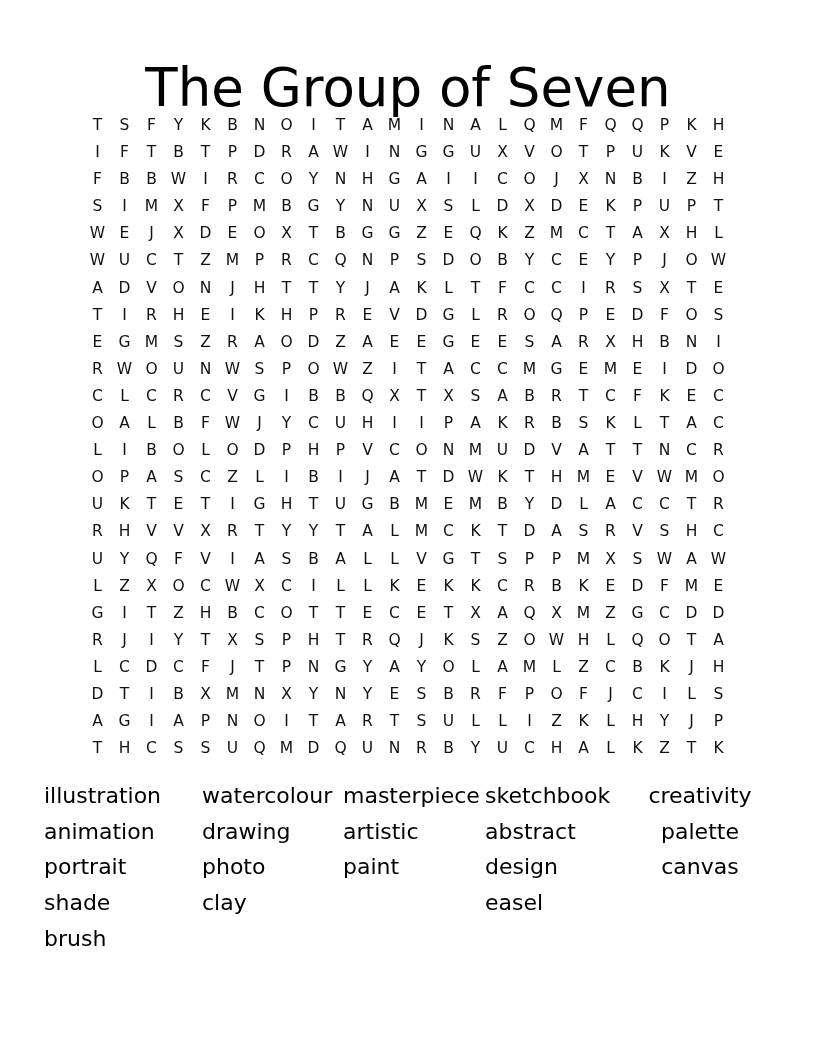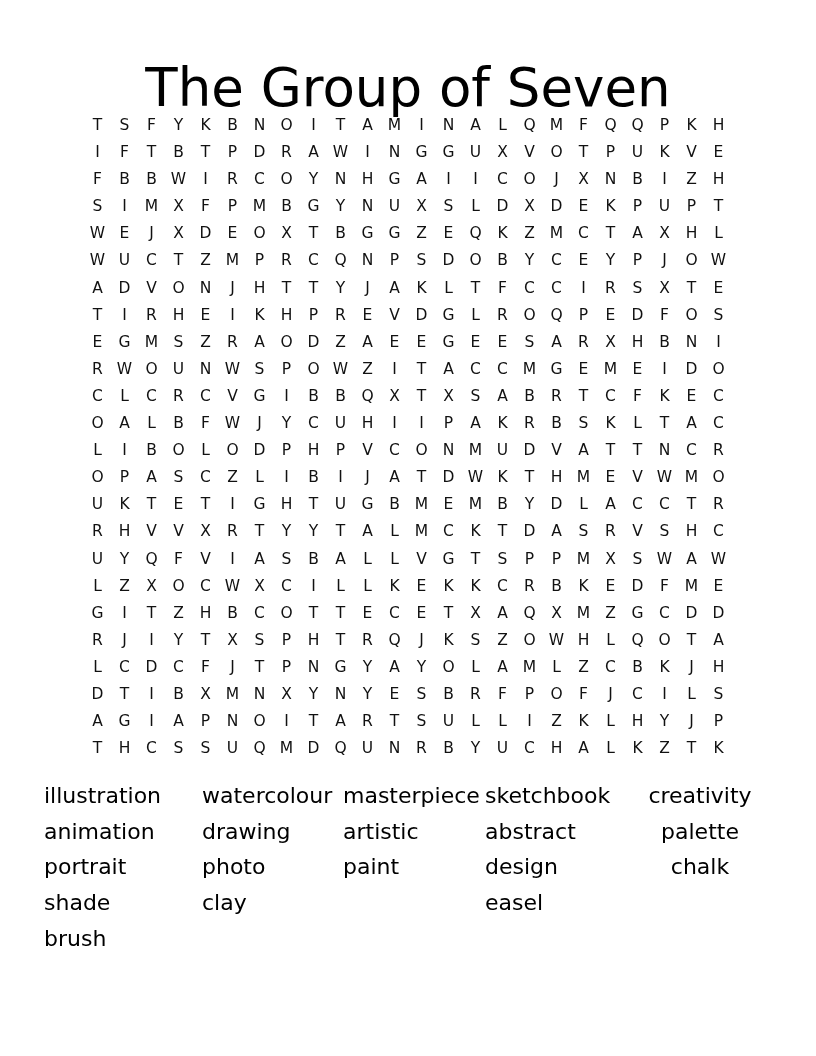--- a/index.html
+++ b/index.html
@@ -701,17 +701,17 @@
       </div>
       <div class="word-column">
         <div class="word-item">sketchbook</div>
         <div class="word-item">abstract</div>
         <div class="word-item">design</div>
         <div class="word-item">easel</div>
       </div>
       <div class="word-column">
         <div class="word-item">creativity</div>
         <div class="word-item">palette</div>
-        <div class="word-item">chalk</div>
+        <div class="word-item">canvas</div>
       </div>
     </div>
 
 </div>
 
 </body></html>

